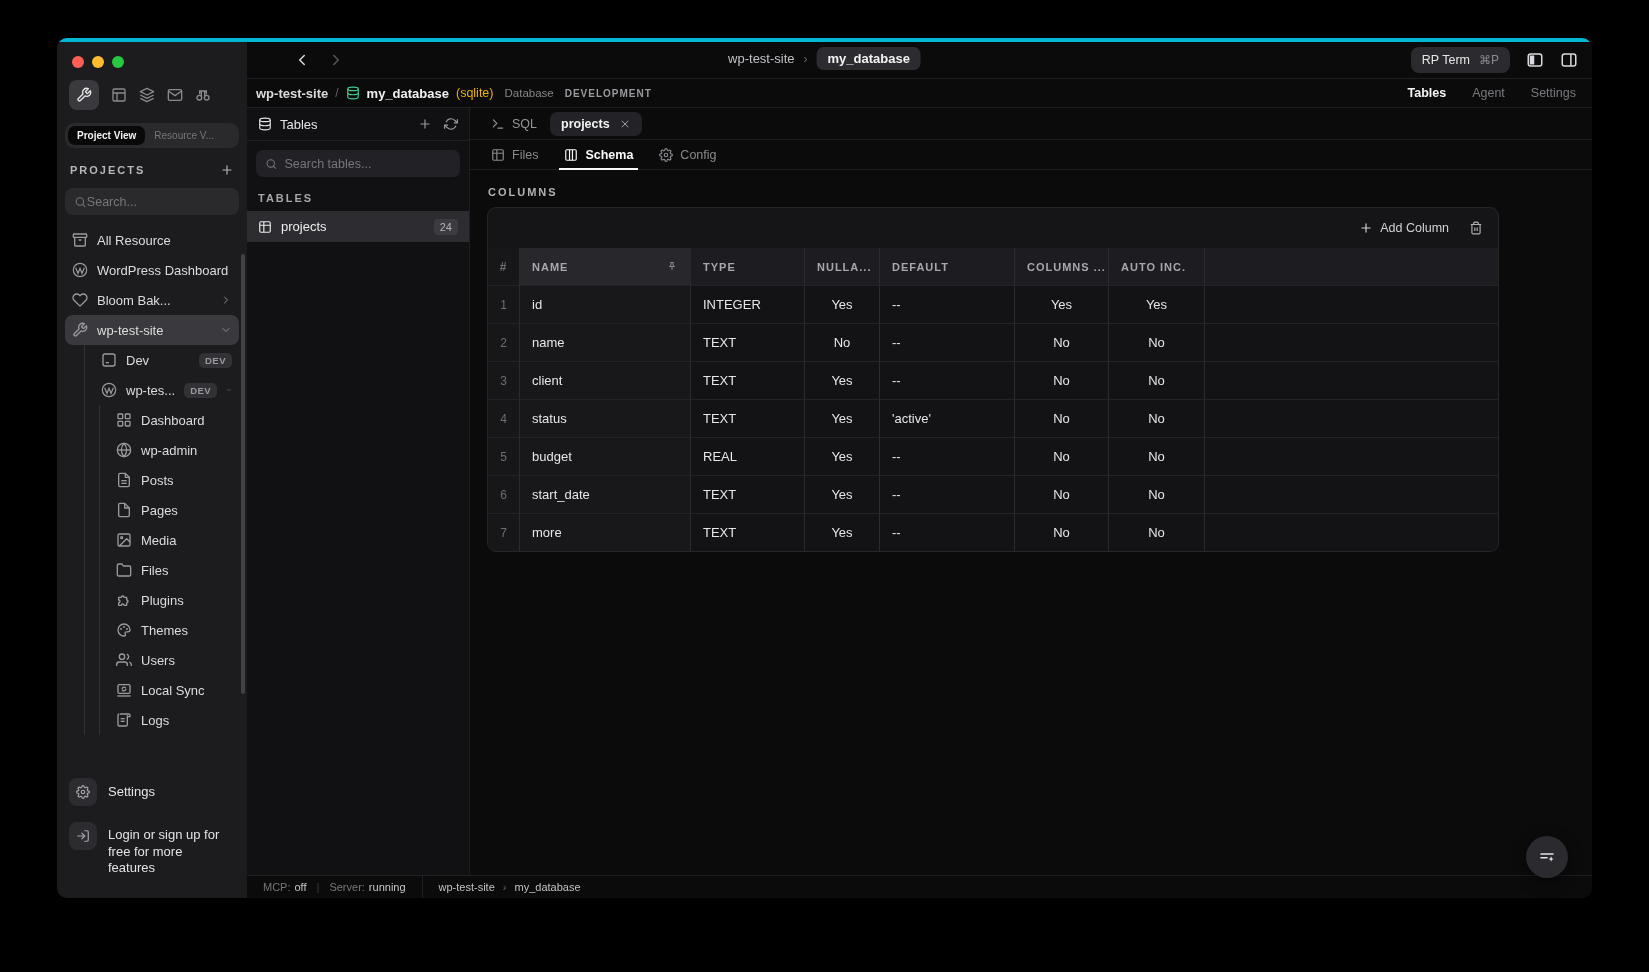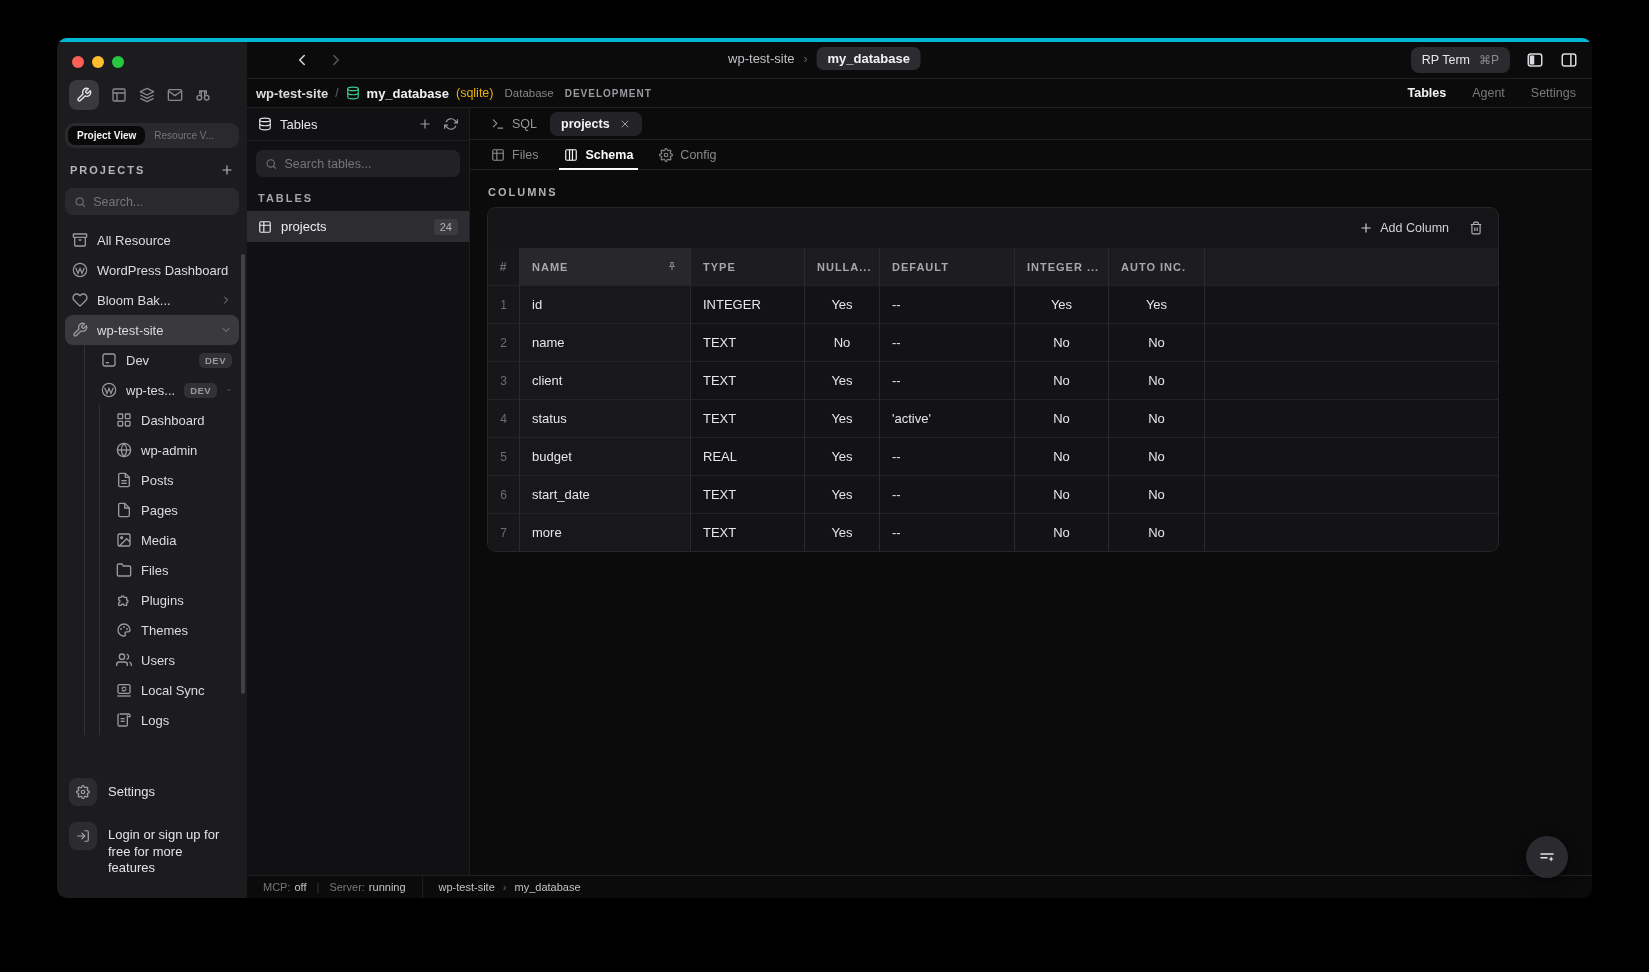--- a/index.html
+++ b/index.html
@@ -16,21 +16,21 @@
   
   .sidebar { width:190px; flex:none; background:#1c1c1e; display:flex; flex-direction:column; position:relative; }
   .traffic { display:flex; gap:8px; padding:14px 0 0 15px; }
   .dot { width:12px; height:12px; border-radius:50%; }
   .tool-row { display:flex; align-items:center; gap:12px; padding:12px 12px 0 12px; color:#8a8a8e; }
   .tool-active { width:30px; height:30px; background:#3a3a3e; border-radius:8px; display:flex; align-items:center; justify-content:center; color:#e8e8ea; }
   .view-toggle { margin:13px 8px 0; background:#2a2a2d; border-radius:9px; padding:3px; display:flex; align-items:stretch; }
   .vt-btn { font-size:10px; padding:4px 9px; color:#76767a; white-space:nowrap; overflow:hidden; text-overflow:ellipsis; border-radius:7px; }
   .vt-btn.active { background:#09090a; color:#f2f2f4; font-weight:700; flex:none; }
   .side-section-head { display:flex; align-items:center; justify-content:space-between; padding:15px 13px 7px 13px; color:#b6b6ba; font-size:11px; font-weight:700; letter-spacing:2px; }
-  .side-search { margin:4px 8px 2px; background:#2a2a2d; border-radius:8px; height:27px; display:flex; align-items:center; gap:7px; padding:0 9px; color:#76767a; }
+  .side-search { margin:4px 8px 2px; background:#2a2a2d; border-radius:8px; height:27px; display:flex; align-items:center; padding:0 9px; color:#76767a; }
   .side-search input { background:transparent; border:none; outline:none; color:#c8c8cc; font-size:12.5px; width:100%; font-family:inherit; }
   .side-search input::placeholder { color:#76767a; }
   .nav-list { flex:1; min-height:0; overflow:hidden; padding:8px 8px 0; }
   .nav-item { height:30px; display:flex; align-items:center; gap:9px; padding:0 7px; border-radius:8px; color:#dcdcde; font-size:13px; white-space:nowrap; }
   .nav-item .ic { color:#9a9a9e; }
   .nav-item.selected { background:#3a3a3e; }
   .nav-item .grow { flex:1; overflow:hidden; text-overflow:ellipsis; }
   .chev { color:#8a8a8e; }
   .dev-badge { background:#323236; color:#9a9a9e; font-size:9.5px; font-weight:700; letter-spacing:.5px; padding:2px 6px; border-radius:5px; }
   .tree-group { margin-left:19px; border-left:1px solid #323236; }
@@ -626,21 +626,21 @@
               <div class="gcell hd num">#</div>
               <div class="gcell hd name-h bl">
                   <span>NAME</span>
                   <svg class="ic12">
                     <use href="#i-pin"></use>
                   </svg>
                 </div>
               <div class="gcell hd bl">TYPE</div>
               <div class="gcell hd bl">NULLA...</div>
               <div class="gcell hd bl">DEFAULT</div>
-              <div class="gcell hd bl">INTEGER ...</div>
+              <div class="gcell hd bl">COLUMNS ...</div>
               <div class="gcell hd bl">AUTO INC.</div>
               <div class="gcell hd bl"></div>
 
               <div class="gcell num">1</div>
               <div class="gcell name-c bl">id</div>
               <div class="gcell bl">INTEGER</div>
               <div class="gcell bl ctr">Yes</div>
               <div class="gcell bl">--</div>
               <div class="gcell bl ctr">Yes</div>
               <div class="gcell bl ctr">Yes</div>

